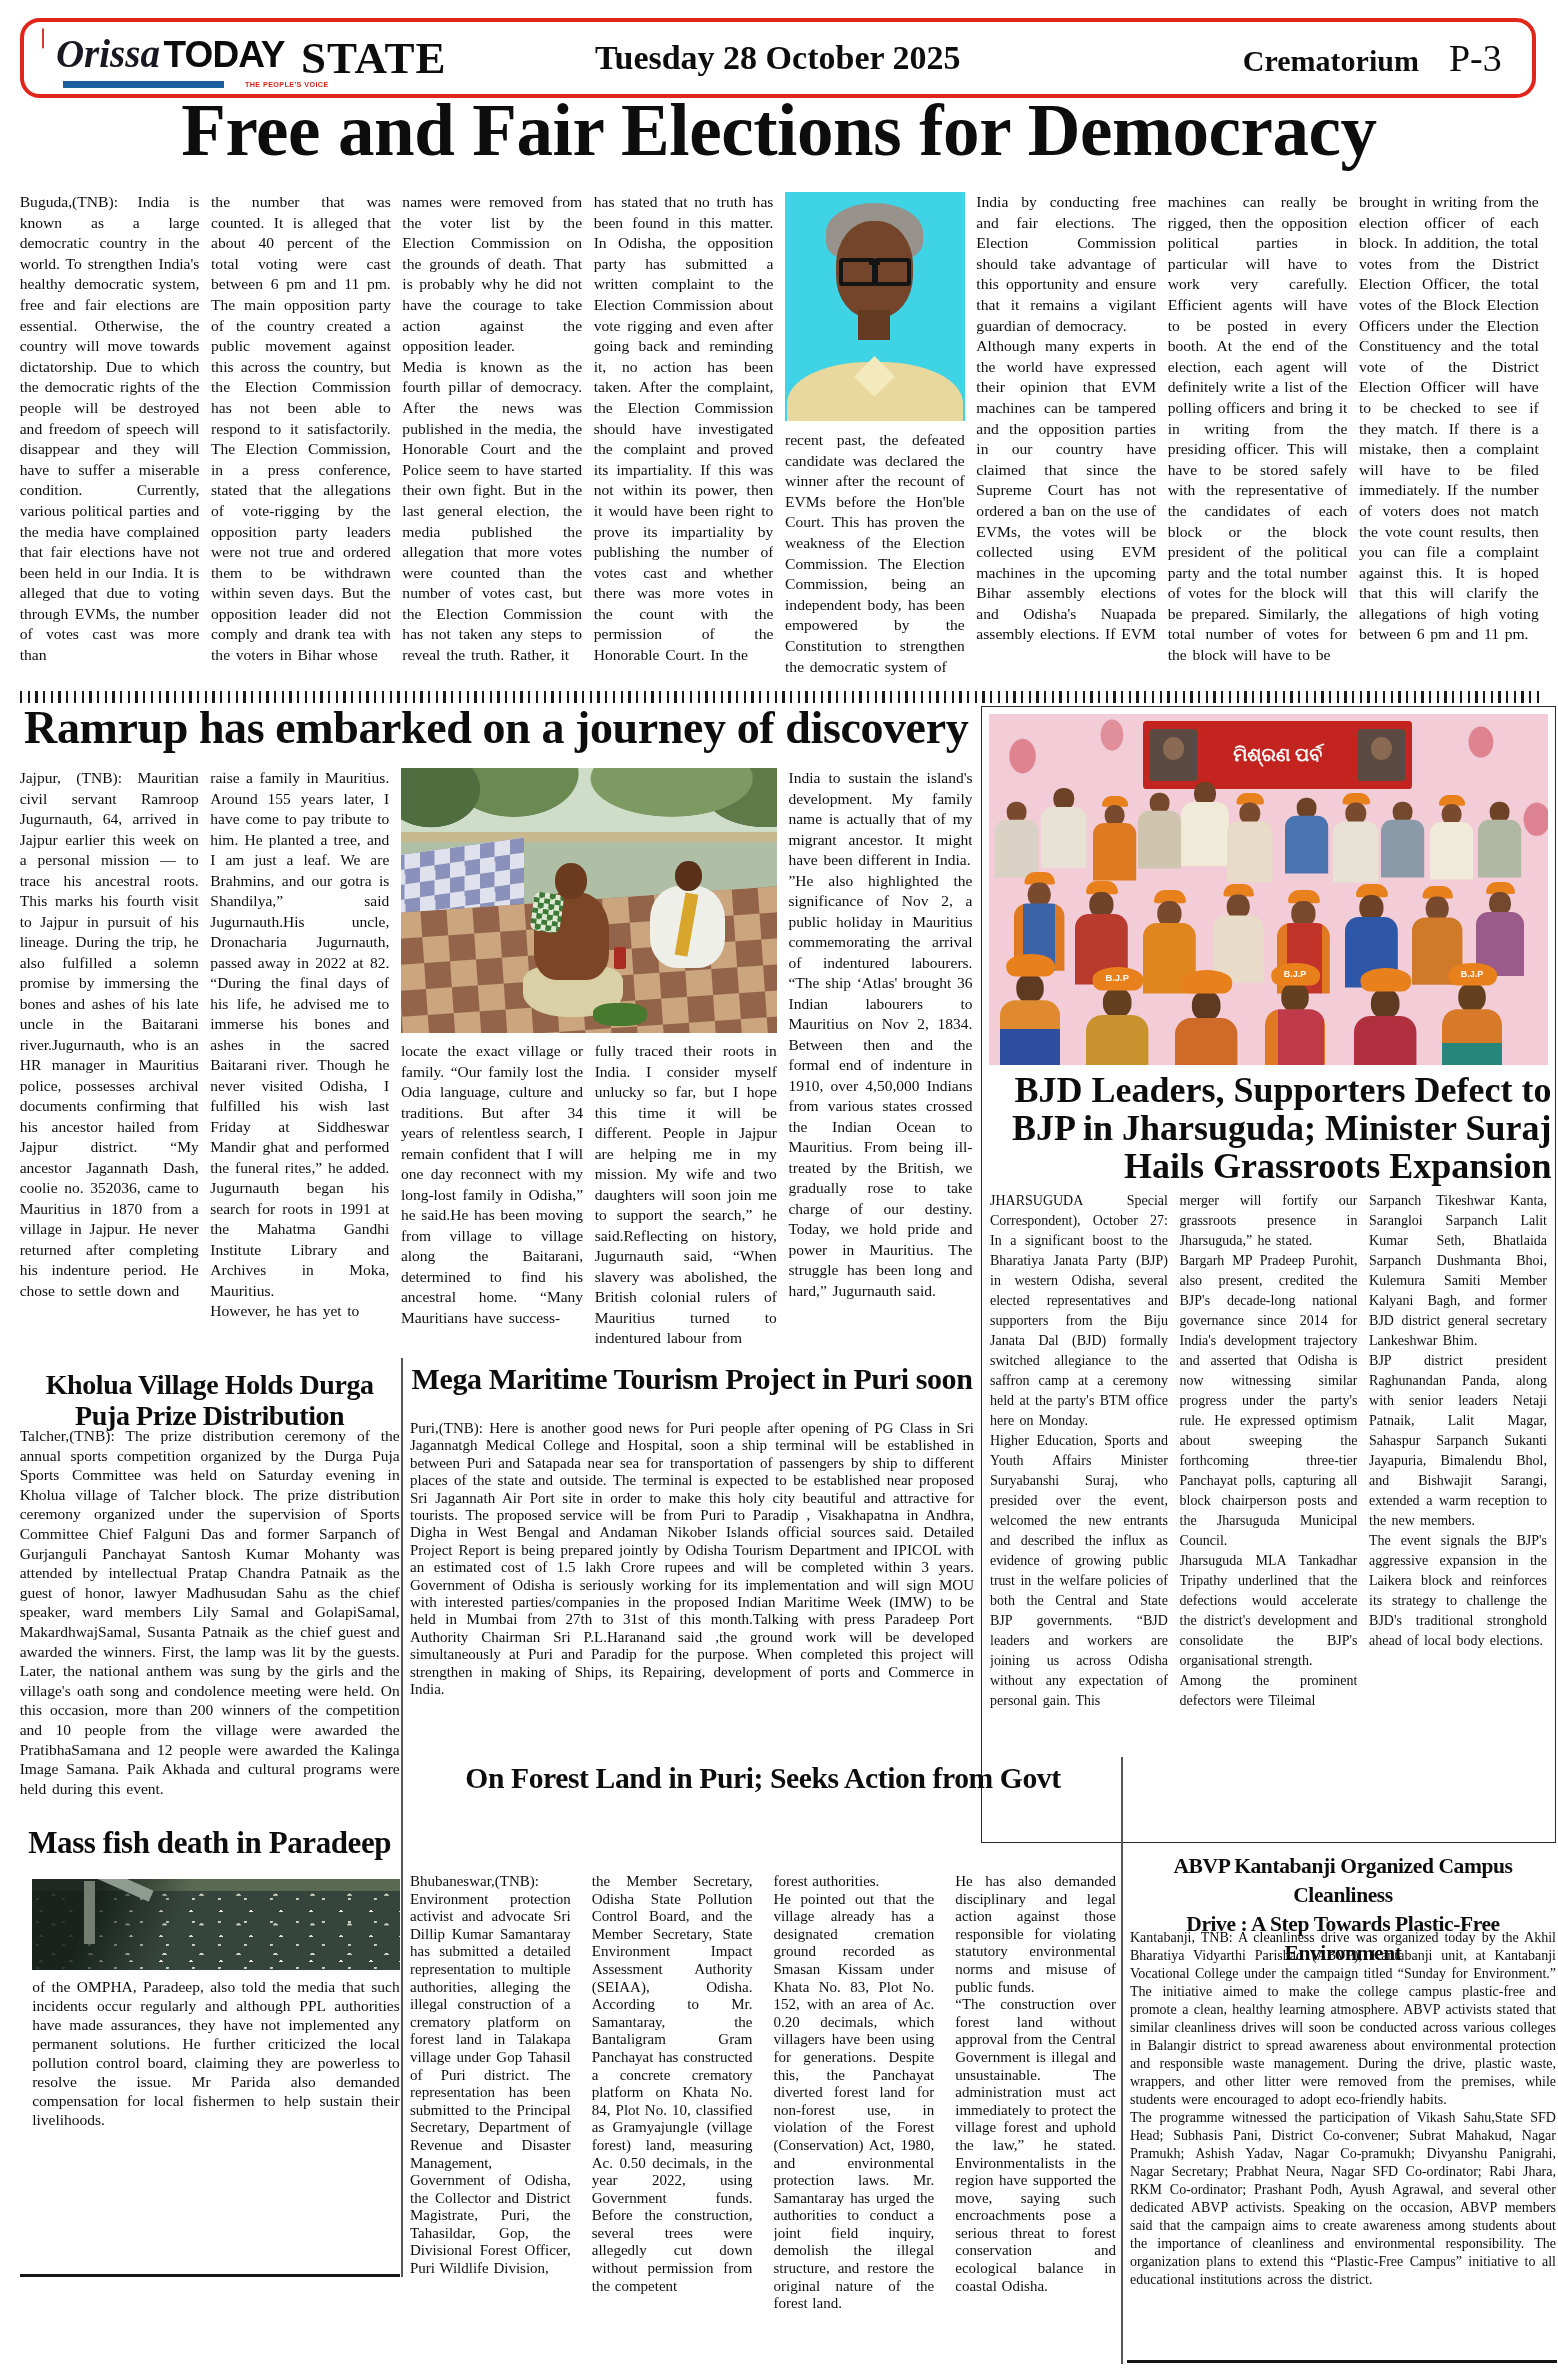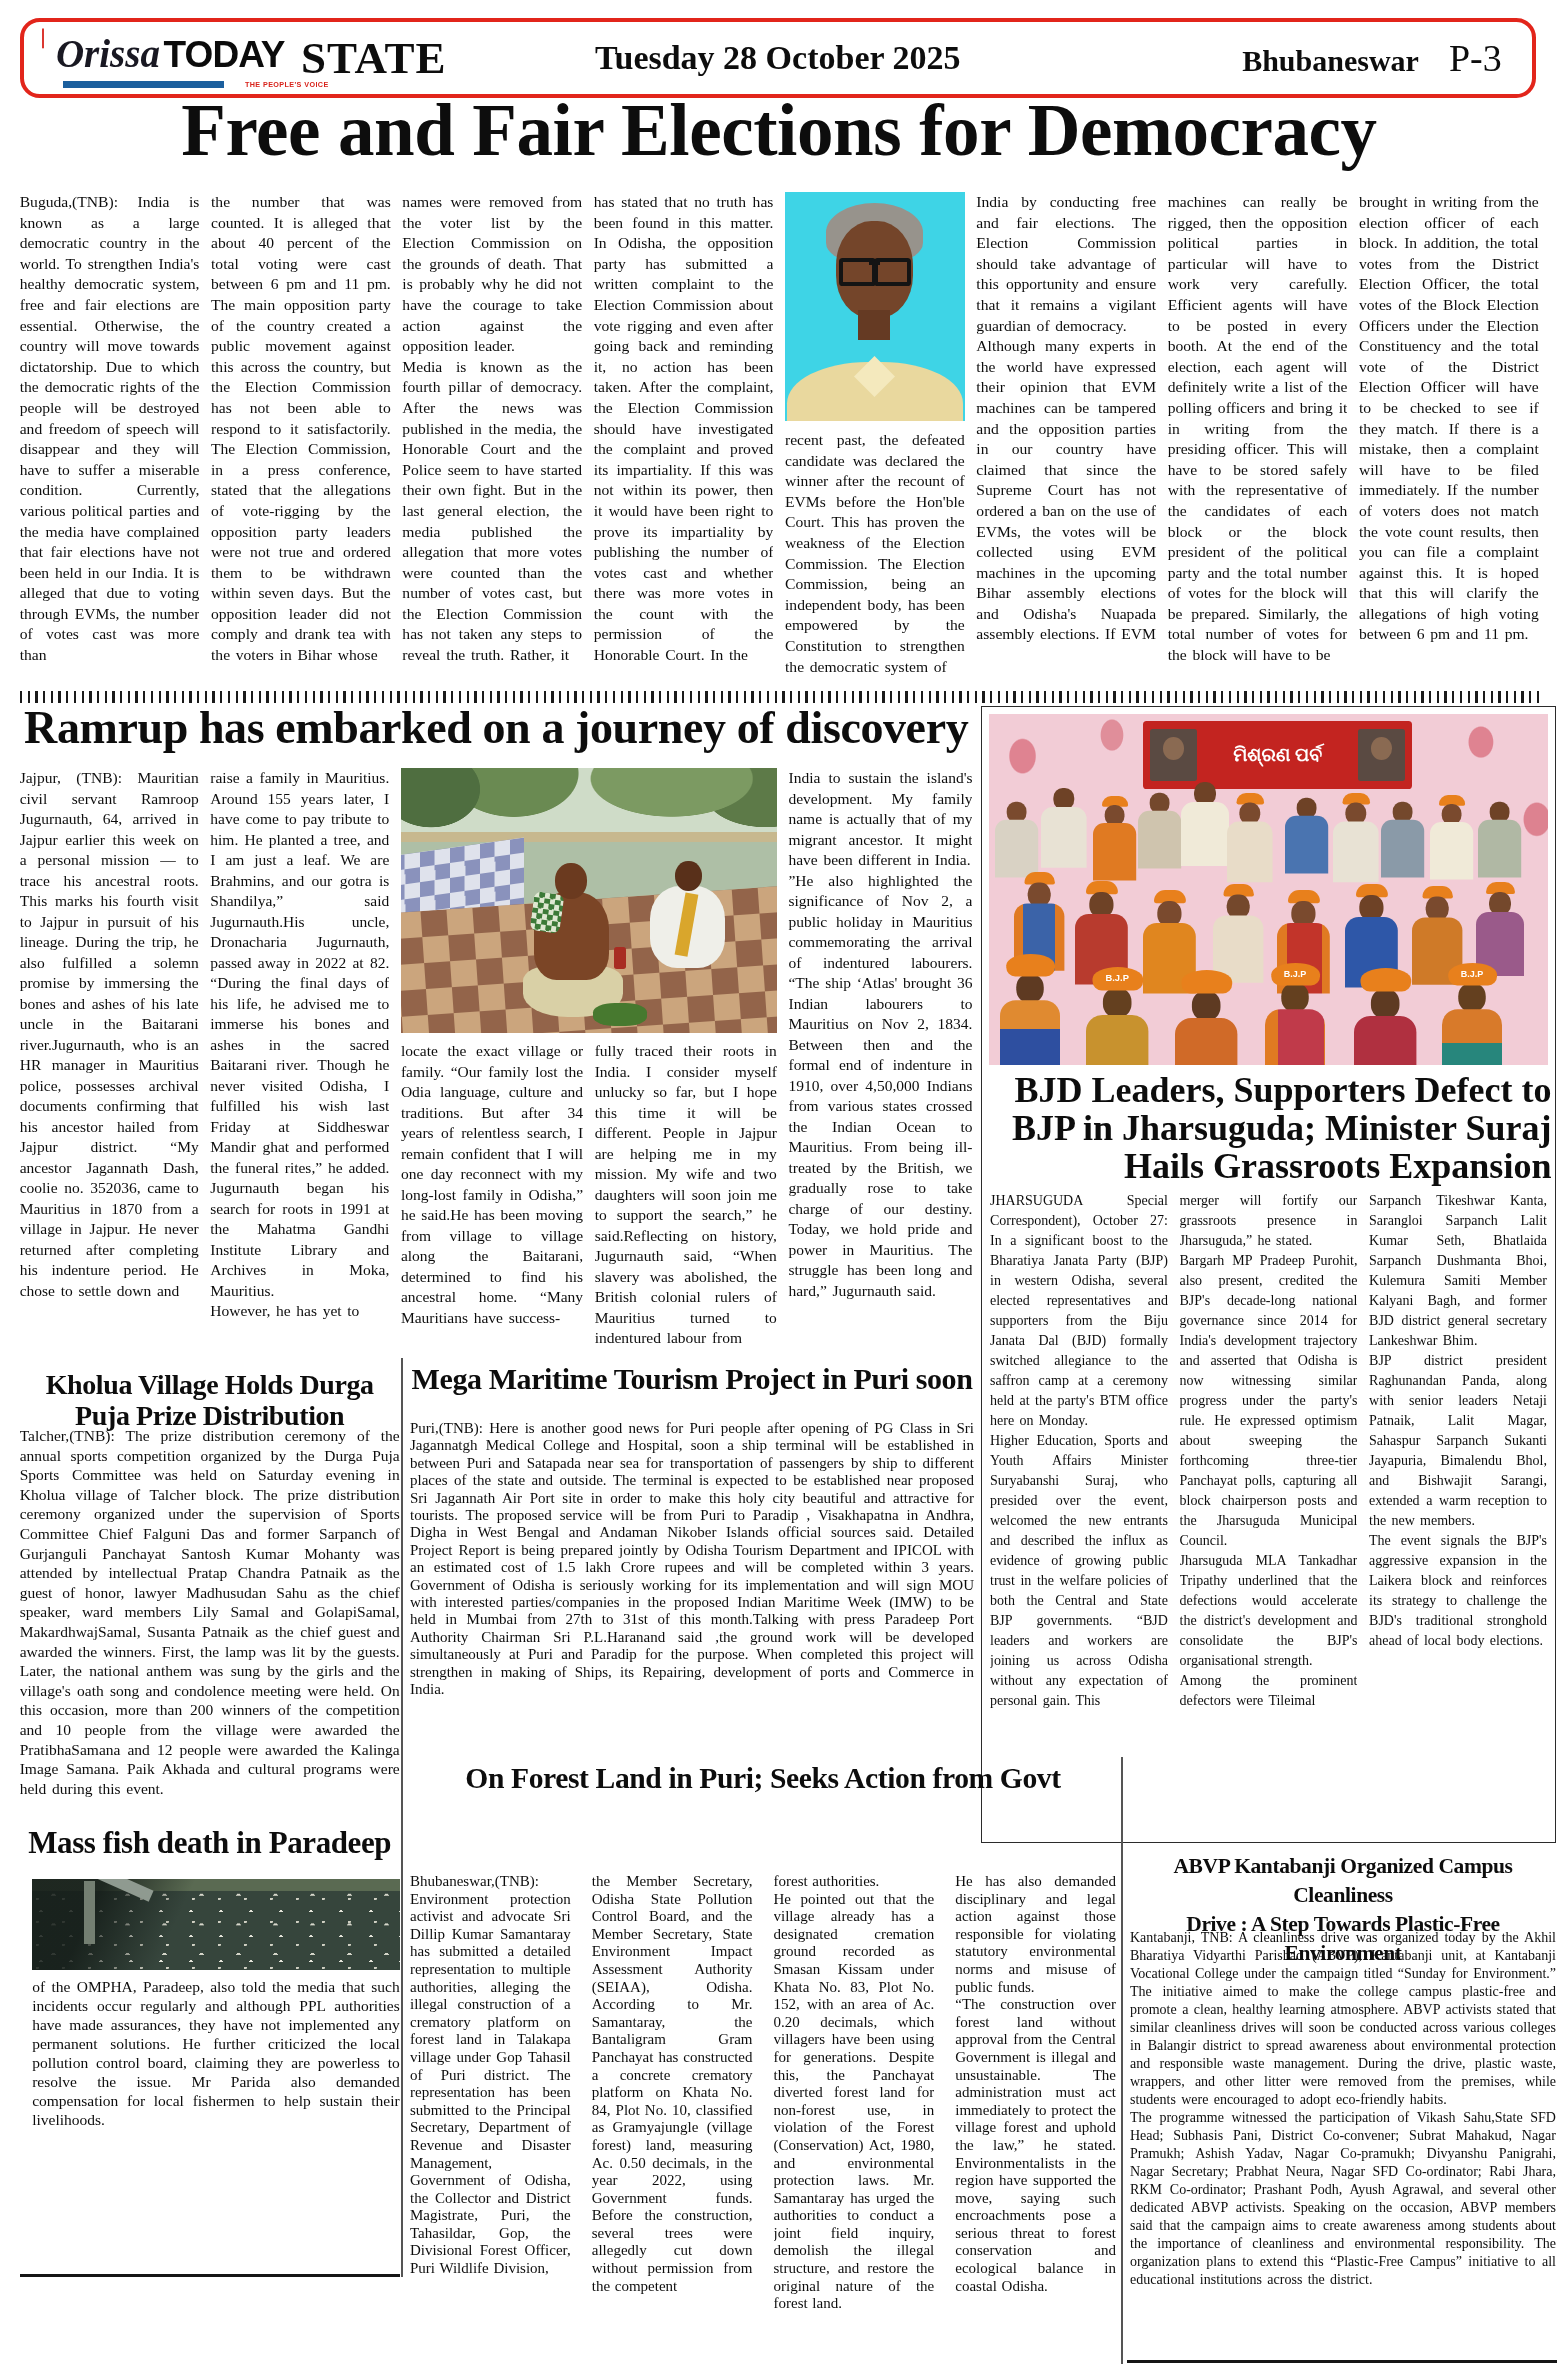--- a/index.html
+++ b/index.html
@@ -165,21 +165,21 @@
     <div id="logo">
       <span class="flower"></span>
       <span class="brand1">Orissa</span>
       <span class="brand2">TODAY</span>
       <span class="bar"></span>
       <span class="tagline">THE PEOPLE'S VOICE</span>
     </div>
     <div class="section-label">STATE</div>
     <div class="m-date">Tuesday 28 October 2025</div>
     <div class="m-right">
-      <span class="m-city">Bhubaneswar</span>
+      <span class="m-city">Crematorium</span>
       <span class="m-page">P-3</span>
     </div>
   </div>
 
   <div class="abs hl" id="lead-hl">Free and Fair Elections for Democracy</div>
   <div class="abs lead-cols">
     <div class="col prose">Buguda,(TNB): India is known as a large democratic country in the world. To strengthen India's healthy democratic system, free and fair elections are essential. Otherwise, the country will move towards dictatorship. Due to which the democratic rights of the people will be destroyed and freedom of speech will disappear and they will have to suffer a miserable condition. Currently, various political parties and the media have complained that fair elections have not been held in our India. It is alleged that due to voting through EVMs, the number of votes cast was more than</div>
     <div class="col prose">the number that was counted. It is alleged that about 40 percent of the total voting were cast between 6 pm and 11 pm. The main opposition party of the country created a public movement against this across the country, but the Election Commission has not been able to respond to it satisfactorily. The Election Commission, in a press conference, stated that the allegations of vote-rigging by the opposition party leaders were not true and ordered them to be withdrawn within seven days. But the opposition leader did not comply and drank tea with the voters in Bihar whose</div>
     <div class="col prose">names were removed from the voter list by the Election Commission on the grounds of death. That is probably why he did not have the courage to take action against the opposition leader.
 Media is known as the fourth pillar of democracy. After the news was published in the media, the Honorable Court and the Police seem to have started their own fight. But in the last general election, the media published the allegation that more votes were counted than the number of votes cast, but the Election Commission has not taken any steps to reveal the truth. Rather, it</div>

